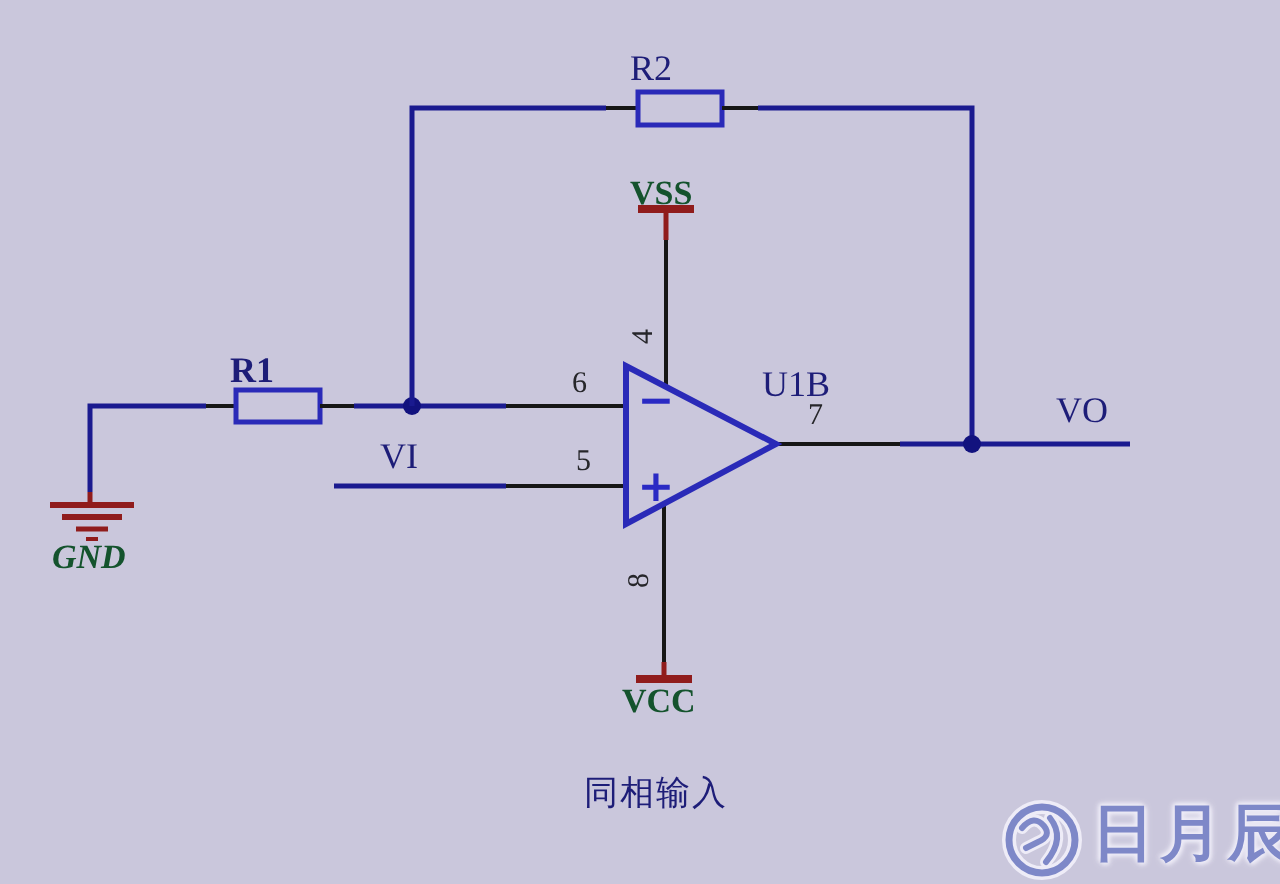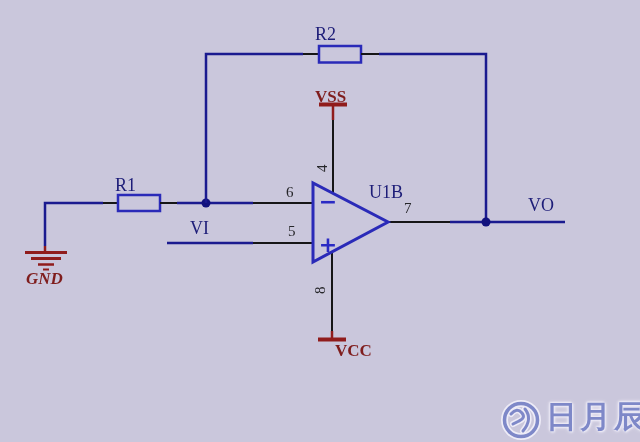--- a/index.html
+++ b/index.html
@@ -1,21 +1,21 @@
 <!DOCTYPE html>
 <html><head>
 <meta charset="utf-8">
 <style>
   html,body{margin:0;padding:0;}
   body{width:640px;height:442px;overflow:hidden;font-family:"Liberation Serif","DejaVu Serif",serif;}
   .canvas{position:relative;width:640px;height:442px;background:#cac7dc;}
   .canvas svg.sch{position:absolute;left:0;top:0;}
   .lbl{position:absolute;white-space:nowrap;line-height:1;}
   .navy{color:#1d1d78;font-size:18px;}
-  .red{color:#7f1d1d;font-size:17px;font-weight:600;}
+  .red{color:#14532d;font-size:17px;font-weight:600;}
   .pin{color:#26262a;font-size:15px;}
   .rot{transform:rotate(-90deg);transform-origin:0 0;}
   .caption{color:#1d1d78;font-size:17px;letter-spacing:1px;}
   .brand{color:#7e88c8;font-size:31px;font-weight:700;letter-spacing:3px;
          text-shadow:0 0 2px #eeecf7,0 0 4px #eeecf7,1px 1px 2px #eeecf7,-1px -1px 2px #eeecf7;}
 </style>
 </head>
 <body>
 
 <div class="canvas">
@@ -64,33 +64,34 @@
 
     <polygon points="313,183 313,262 388,222" fill="none" stroke="#2a2ab8" stroke-width="3"></polygon>
     <text x="328" y="201" text-anchor="middle" dominant-baseline="central" font-family="DejaVu Sans, sans-serif" font-size="22" font-weight="bold" fill="#2a2ac4">−</text>
     <text x="328" y="244" text-anchor="middle" dominant-baseline="central" font-family="DejaVu Sans, sans-serif" font-size="22" font-weight="bold" fill="#2a2ac4">+</text>
   </svg>
 
   <span class="lbl navy" style="left:315px;top:25px;">R2</span>
   <span class="lbl red" style="left:315px;top:88px;">VSS</span>
   <span class="lbl pin rot" style="left:315px;top:172px;">4</span>
 
-  <span class="lbl navy" style="left:115px;top:176px;">R1</span>
+  <span class="lbl navy" style="left:115px;top:176px;font-weight:bold;">R1</span>
   <span class="lbl pin" style="left:286px;top:185px;">6</span>
   <span class="lbl navy" style="left:190px;top:219px;">VI</span>
   <span class="lbl pin" style="left:288px;top:224px;">5</span>
 
-  <span class="lbl navy" style="left:369px;top:183px;">U1B</span>
+  <span class="lbl navy" style="left:381px;top:183px;">U1B</span>
   <span class="lbl pin" style="left:404px;top:201px;">7</span>
   <span class="lbl navy" style="left:528px;top:196px;">VO</span>
 
   <span class="lbl pin rot" style="left:313px;top:294px;">8</span>
-  <span class="lbl red" style="left:311px;top:342px;margin-left:24px;">VCC</span>
+  <span class="lbl red" style="left:311px;top:342px;">VCC</span>
   <span class="lbl red" style="left:26px;top:270px;font-style:italic;">GND</span>
 
+  <span class="lbl caption" style="left:292px;top:388px;">同相输入</span>
 
   <svg class="sch" style="left:498px;top:398px;" width="46" height="46" viewBox="0 0 46 46">
     <g fill="none" stroke="#eeecf7" stroke-linecap="round">
       <circle cx="23" cy="22" r="16.5" stroke-width="7"></circle>
       <path d="M 13 16 q 6 -7 11 -1 q 4 5 -3 8 l -6 3" stroke-width="6"></path>
       <path d="M 27 11 q 8 10 -2 22" stroke-width="6"></path>
     </g>
     <g fill="none" stroke="#7e88c8" stroke-linecap="round">
       <circle cx="23" cy="22" r="16.5" stroke-width="3.5"></circle>
       <path d="M 13 16 q 6 -7 11 -1 q 4 5 -3 8 l -6 3" stroke-width="3"></path>

